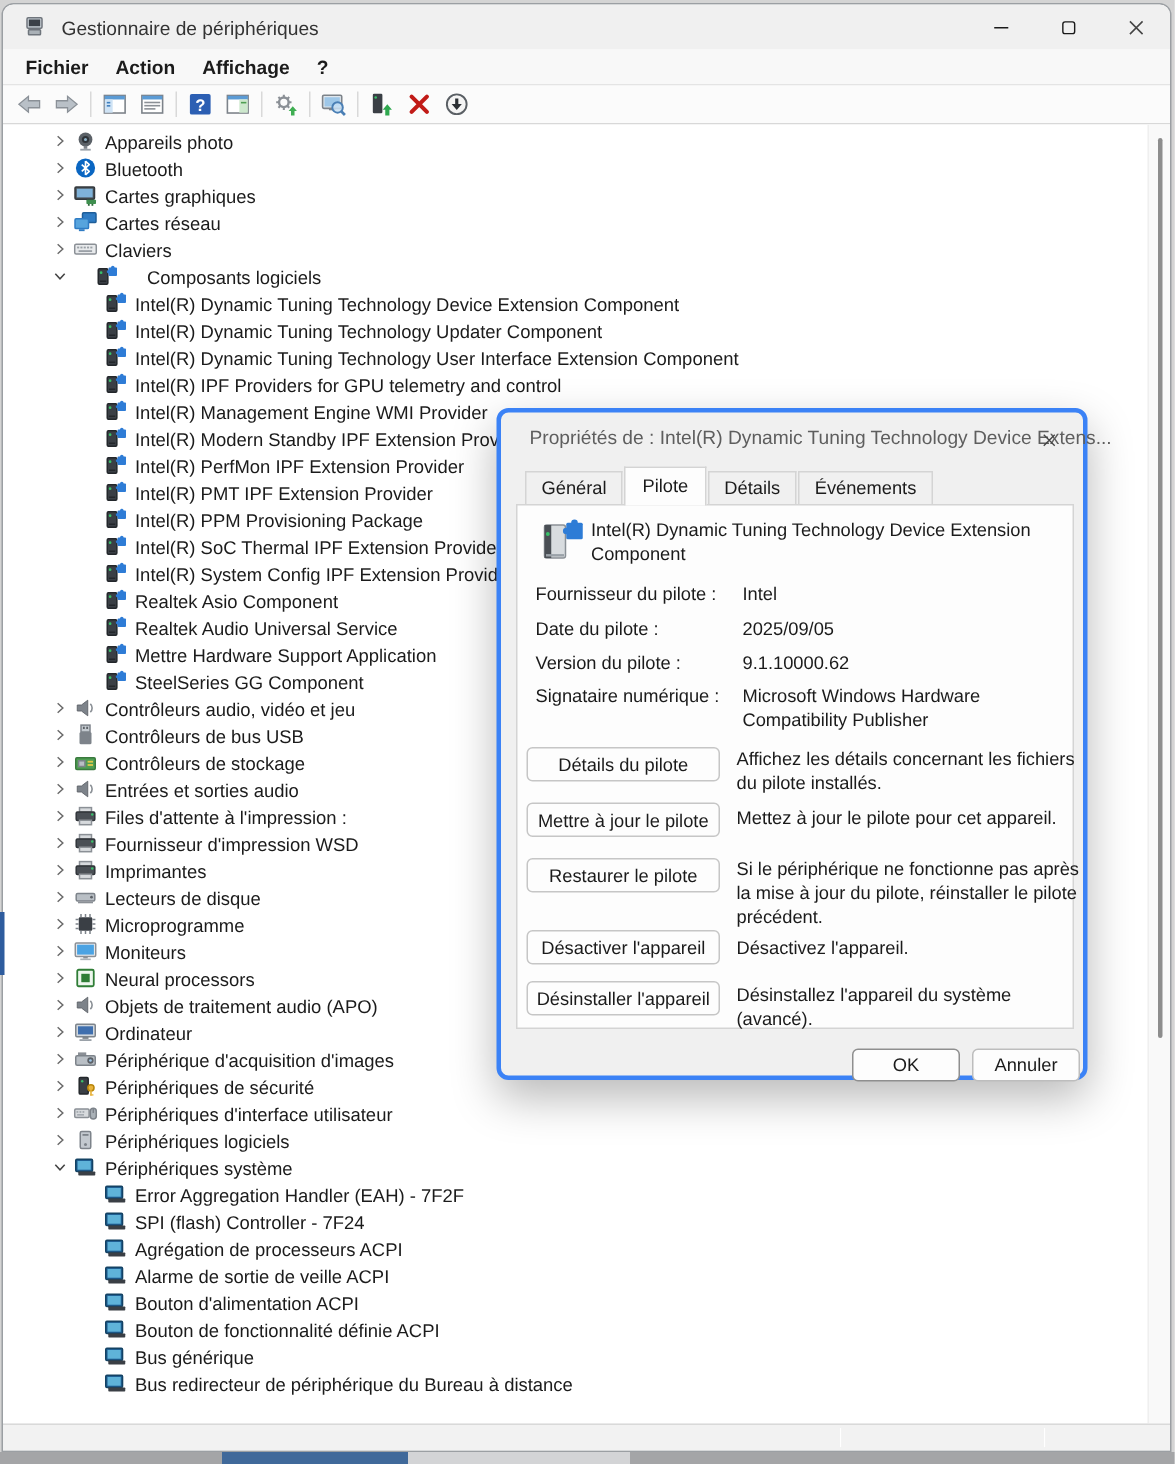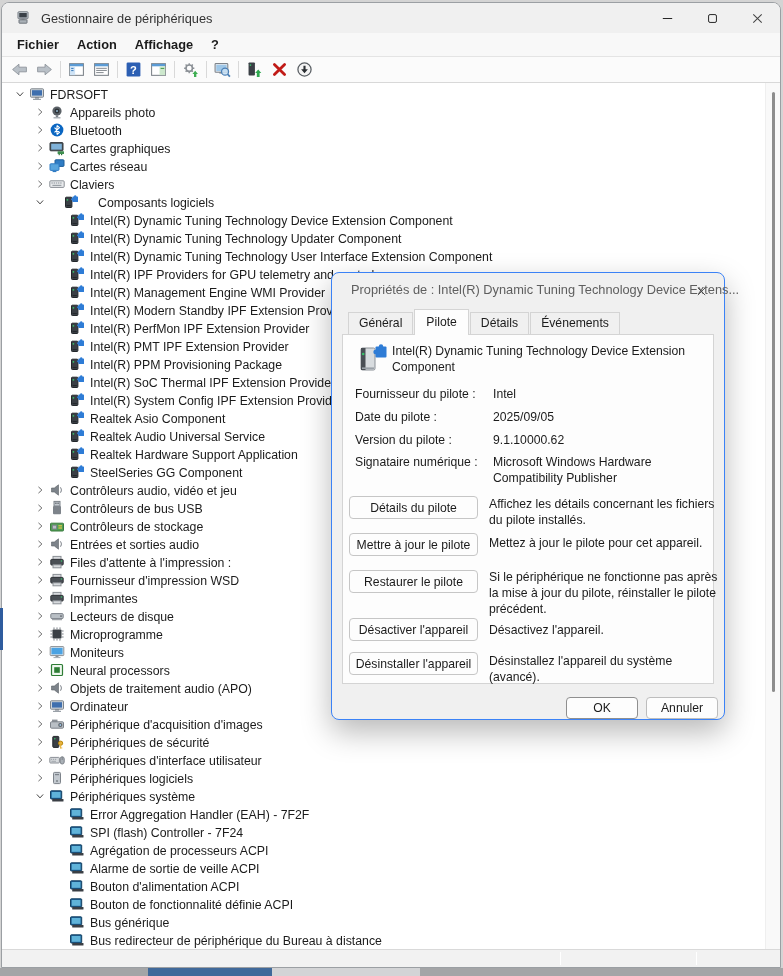--- a/index.html
+++ b/index.html
@@ -44,21 +44,21 @@
   .thumb { position:absolute; left:6px; top:9px; width:3px; height:600px;
     background:#8d8d8d; border-radius:2px; }
 
   .statusbar { height:18px; background:#f2f2f2; border-top:1px solid #d9d9d9;
     position:relative; flex:none; }
   .sdiv { position:absolute; top:2px; bottom:2px; width:1px; background:#d9d9d9;
     border-right:1px solid #fff; }
 
   
   #dialog { position:absolute; left:331px; top:272px; width:394px; height:448px;
-    background:#f0f0f0; border:1px solid #3b82f6; border-radius:8px;
+    background:#f0f0f0; border:3px solid #3b82f6; border-radius:8px;
     box-shadow:0 12px 30px rgba(0,0,0,.28); z-index:20; font-size:12.2px; color:#1b1b1b; }
   .dlg-title { position:absolute; left:19px; top:9px; font-size:12.8px; color:#5e5e5e; white-space:nowrap; }
   .dlg-close { position:absolute; right:13px; top:8px; width:20px; height:20px;
     display:flex; align-items:center; justify-content:center; }
   .dlg-close svg { width:13px; height:13px; }
   #dlg-tabs { position:absolute; left:16px; top:37px; display:flex; align-items:flex-end; height:24px; }
   .tab { padding:3px 10px 4px; font-size:12.2px; border:1px solid #d4d4d4; border-bottom:none;
     background:#f0f0f0; margin-right:1px; }
   .tab.active { background:#fdfdfd; padding:5px 11px 6px; margin-bottom:-1px; z-index:2; position:relative; }
   #dlg-panel { position:absolute; left:10px; top:61px; width:372px; height:350px;
@@ -231,36 +231,20 @@
         <span class="icn">
           <svg viewBox="0 0 16 16">
             <circle cx="8" cy="8" r="6.2" fill="#f4f4f4" stroke="#5a5f64" stroke-width="1.2"></circle>
             <path d="M7 4.4 h2 v3.4 h2.2 L8 11.6 L4.8 7.8 H7 z" fill="#2b2f33"></path>
           </svg>
         </span>
       </div>
     </div>
   <div class="treeview">
     <div id="tree-list">
-        <div class="tree-row" style="padding-left: 10px;">
-          <span class="chev">
-            <svg viewBox="0 0 16 16">
-              <path d="M3 5.5 L8 11 L13 5.5" stroke="#444" stroke-width="1.6" fill="none"></path>
-            </svg>
-          </span>
-          <span class="icn">
-            <svg viewBox="0 0 16 16">
-              <rect x="1.5" y="2.8" width="13" height="8.4" rx="0.8" fill="#cfd6dc" stroke="#7e858c"></rect>
-              <rect x="3" y="4.2" width="10" height="5.4" fill="#3f6fae"></rect>
-              <rect x="6" y="11.2" width="4" height="1.4" fill="#7e858c"></rect>
-              <rect x="4" y="12.8" width="8" height="1.2" fill="#9aa1a8"></rect>
-            </svg>
-          </span>
-          <span class="tlabel">FDRSOFT</span>
-        </div>
         <div class="tree-row" style="padding-left: 30px;">
           <span class="chev">
             <svg viewBox="0 0 16 16">
               <path d="M5.5 3 L11 8 L5.5 13" stroke="#6b6b6b" stroke-width="1.6" fill="none"></path>
             </svg>
           </span>
           <span class="icn">
             <svg viewBox="0 0 16 16">
               <circle cx="8" cy="7" r="4.6" fill="#5b6167"></circle>
               <circle cx="8" cy="7" r="2.4" fill="#2e3338"></circle>
@@ -573,21 +557,21 @@
               <rect x="2.5" y="3.2" width="6.4" height="10.3" rx="0.8" fill="#3a3f45" stroke="#23272b"></rect>
               <circle cx="4.4" cy="5.8" r="0.9" fill="#39c16a"></circle>
               <rect x="3.6" y="11" width="4.2" height="1" fill="#23272b"></rect>
               <g fill="#2e7cd6">
                 <rect x="9.4" y="2.4" width="5.6" height="5.6" rx="0.6"></rect>
                 <circle cx="12.2" cy="2.4" r="1.2"></circle>
                 <circle cx="9.4" cy="5.2" r="1.2"></circle>
               </g>
             </svg>
           </span>
-          <span class="tlabel">Realtek Hardware Support Application</span>
+          <span class="tlabel">Mettre Hardware Support Application</span>
         </div>
         <div class="tree-row" style="padding-left: 50px;">
           <span class="chev"></span>
           <span class="icn">
             <svg viewBox="0 0 16 16">
               <rect x="2.5" y="3.2" width="6.4" height="10.3" rx="0.8" fill="#3a3f45" stroke="#23272b"></rect>
               <circle cx="4.4" cy="5.8" r="0.9" fill="#39c16a"></circle>
               <rect x="3.6" y="11" width="4.2" height="1" fill="#23272b"></rect>
               <g fill="#2e7cd6">
                 <rect x="9.4" y="2.4" width="5.6" height="5.6" rx="0.6"></rect>

